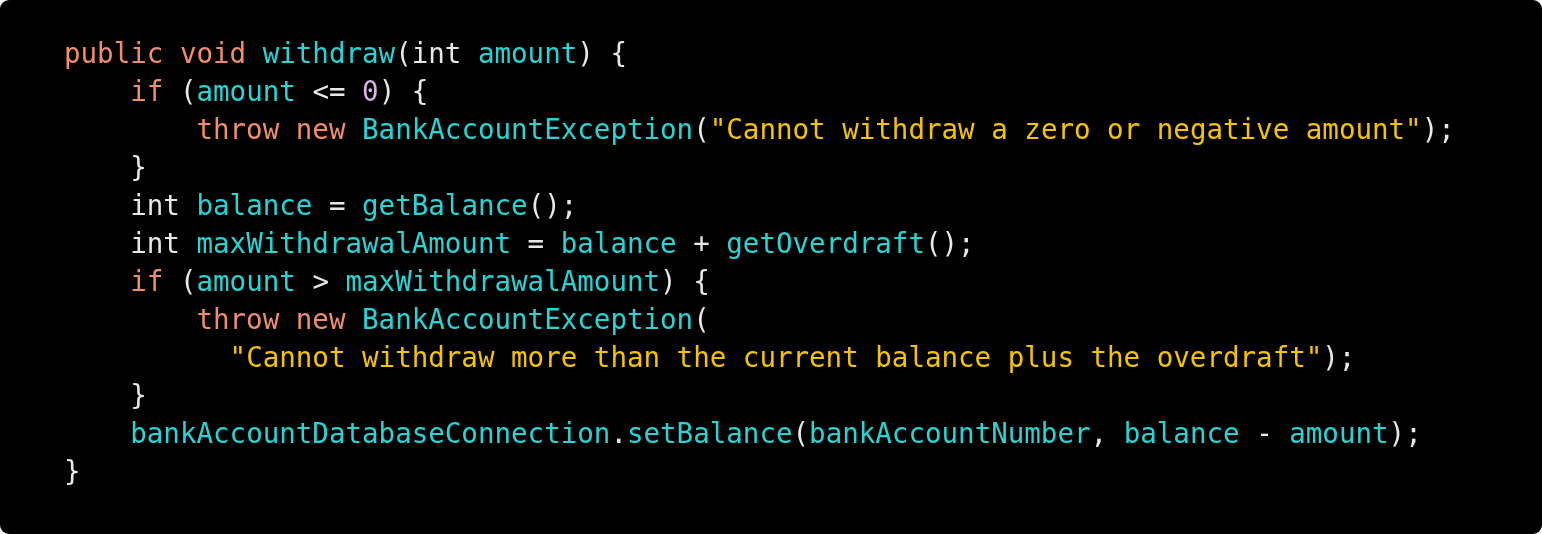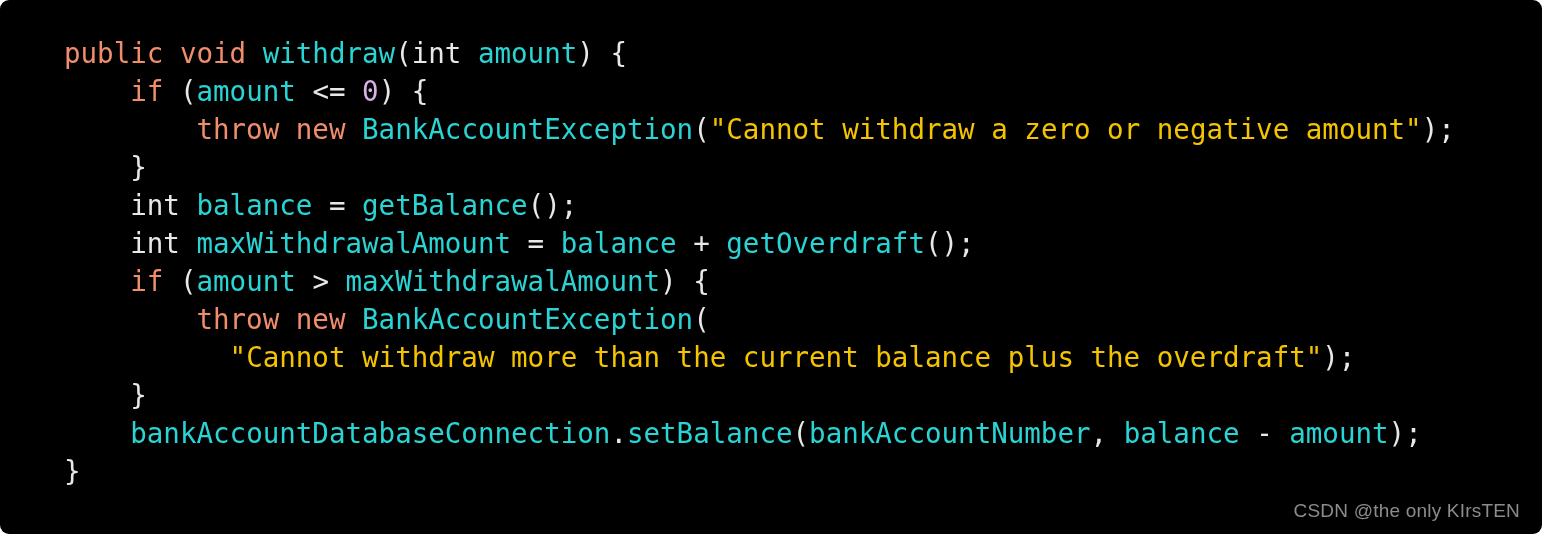--- a/index.html
+++ b/index.html
@@ -64,15 +64,14 @@
     white-space: pre;
   }
 </style>
 </head>
 <body>
 
 <div id="code-card">
 
   <pre id="code-block"><span class="ln"><span class="kw">public</span><span class="pun"> </span><span class="kw">void</span><span class="pun"> </span><span class="id">withdraw</span><span class="pun">(</span><span class="typ">int</span><span class="pun"> </span><span class="id">amount</span><span class="pun">) {</span></span><span class="ln"><span class="pun">    </span><span class="kw">if</span><span class="pun"> (</span><span class="id">amount</span><span class="pun"> &lt;= </span><span class="num">0</span><span class="pun">) {</span></span><span class="ln"><span class="pun">        </span><span class="kw">throw</span><span class="pun"> </span><span class="kw">new</span><span class="pun"> </span><span class="id">BankAccountException</span><span class="pun">(</span><span class="str">"Cannot withdraw a zero or negative amount"</span><span class="pun">);</span></span><span class="ln"><span class="pun">    }</span></span><span class="ln"><span class="pun">    </span><span class="typ">int</span><span class="pun"> </span><span class="id">balance</span><span class="pun"> = </span><span class="id">getBalance</span><span class="pun">();</span></span><span class="ln"><span class="pun">    </span><span class="typ">int</span><span class="pun"> </span><span class="id">maxWithdrawalAmount</span><span class="pun"> = </span><span class="id">balance</span><span class="pun"> + </span><span class="id">getOverdraft</span><span class="pun">();</span></span><span class="ln"><span class="pun">    </span><span class="kw">if</span><span class="pun"> (</span><span class="id">amount</span><span class="pun"> &gt; </span><span class="id">maxWithdrawalAmount</span><span class="pun">) {</span></span><span class="ln"><span class="pun">        </span><span class="kw">throw</span><span class="pun"> </span><span class="kw">new</span><span class="pun"> </span><span class="id">BankAccountException</span><span class="pun">(</span></span><span class="ln"><span class="pun">          </span><span class="str">"Cannot withdraw more than the current balance plus the overdraft"</span><span class="pun">);</span></span><span class="ln"><span class="pun">    }</span></span><span class="ln"><span class="pun">    </span><span class="id">bankAccountDatabaseConnection</span><span class="pun">.</span><span class="id">setBalance</span><span class="pun">(</span><span class="id">bankAccountNumber</span><span class="pun">, </span><span class="id">balance</span><span class="pun"> - </span><span class="id">amount</span><span class="pun">);</span></span><span class="ln"><span class="pun">}</span></span></pre>
 
-  <div id="watermark">CSDN @the only KIrsTEN</div>
 
 </div>
 
 </body></html>

